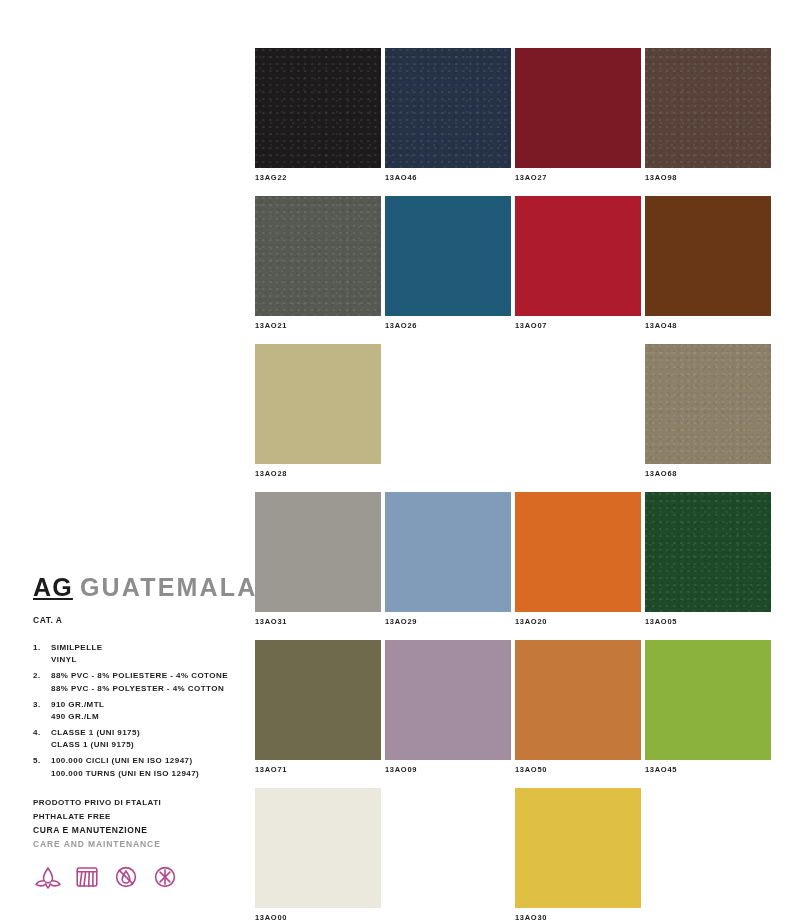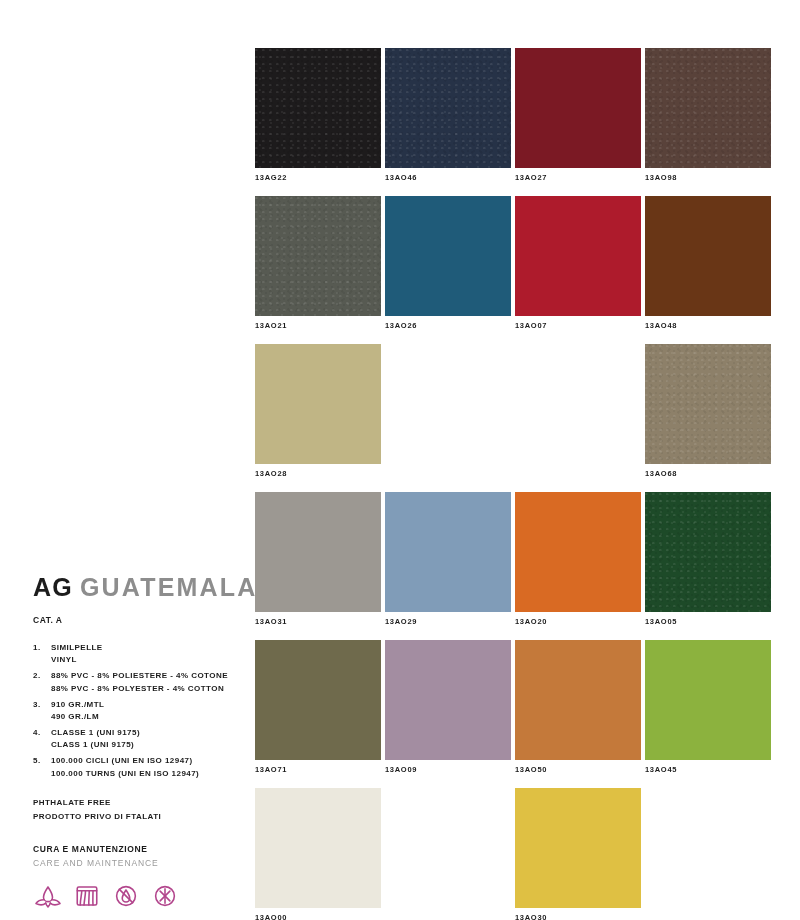--- a/index.html
+++ b/index.html
@@ -27,21 +27,21 @@
     width: 215px;
   }
 
   .brand-title {
     font-size: 25px;
     font-weight: 700;
     letter-spacing: 1.2px;
     line-height: 1;
     white-space: nowrap;
   }
-  .brand-code { color: #1c1c1c; }
+  .brand-code { color: #1c1c1c; text-decoration: underline; }
   .brand-name { color: #8d8d8d; margin-left: 7px; letter-spacing: 2.2px; font-weight: 700; }
 
   .cat-line {
     margin-top: 15px;
     font-size: 8.5px;
     font-weight: 700;
     letter-spacing: 0.5px;
     color: #1c1c1c;
   }
 
@@ -70,31 +70,31 @@
 
   .free-block {
     margin-top: 16px;
     font-size: 8px;
     font-weight: 700;
     letter-spacing: 0.45px;
     color: #1c1c1c;
     line-height: 1.75;
   }
 
-  .care-block { margin-top: 19px; }
+  .care-block { }
   .care-it {
     font-size: 8.5px;
     font-weight: 700;
     letter-spacing: 0.6px;
     color: #1c1c1c;
     line-height: 1.6;
   }
   .care-en {
     font-size: 8.5px;
-    font-weight: 400;
+    font-weight: 700;
     letter-spacing: 0.9px;
     color: #9a9a9a;
     line-height: 1.6;
   }
 
   #care-icons {
     margin-top: 11px;
     display: flex;
     gap: 9px;
     align-items: center;
@@ -183,22 +183,22 @@
         <span class="spec-en">CLASS 1 (UNI 9175)</span>
       </li>
       <li class="spec-item">
         <span class="spec-num">5.</span>
         <span class="spec-it">100.000 CICLI (UNI EN ISO 12947)</span>
         <span class="spec-en">100.000 TURNS (UNI EN ISO 12947)</span>
       </li>
     </ul>
 
     <div class="free-block">
+      <div>PRODOTTO PRIVO DI FTALATI</div>
       <div>PHTHALATE FREE</div>
-      <div>PRODOTTO PRIVO DI FTALATI</div>
     </div>
 
     <div class="care-block">
       <div class="care-it">CURA E MANUTENZIONE</div>
       <div class="care-en">CARE AND MAINTENANCE</div>
 
       <div id="care-icons">
 
         <svg class="care-icon" viewBox="0 0 40 40">
           <g fill="none" stroke="#b2458c" stroke-width="2.1" stroke-linejoin="round" stroke-linecap="round">

